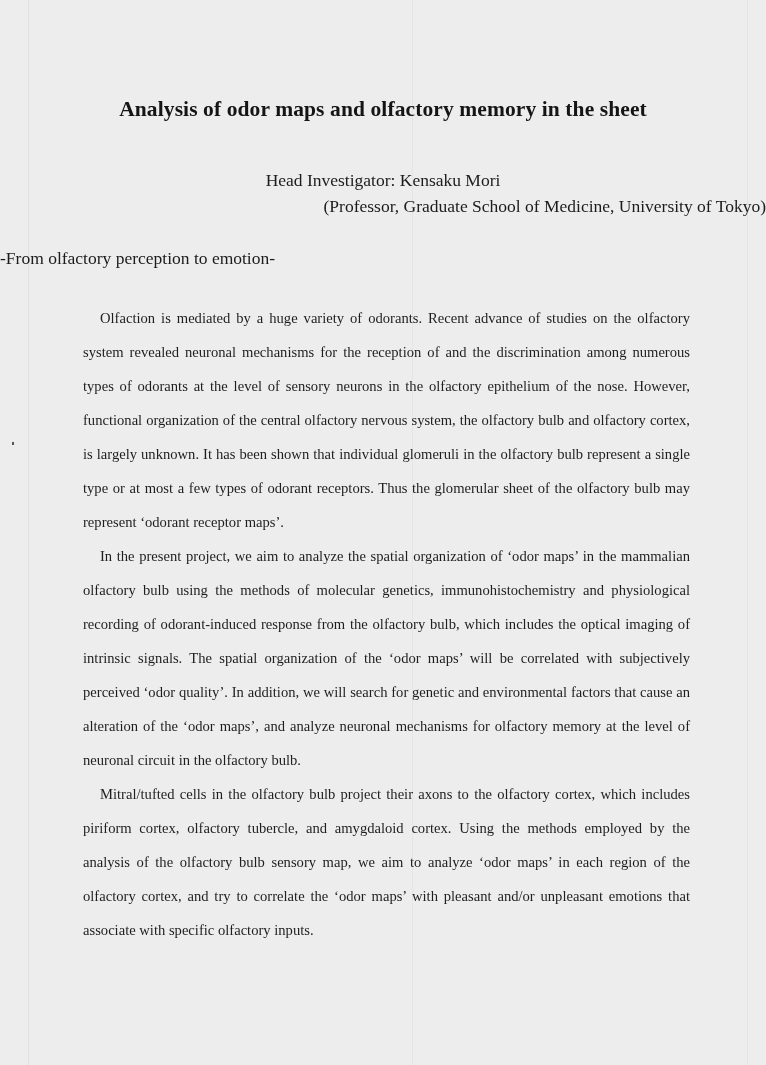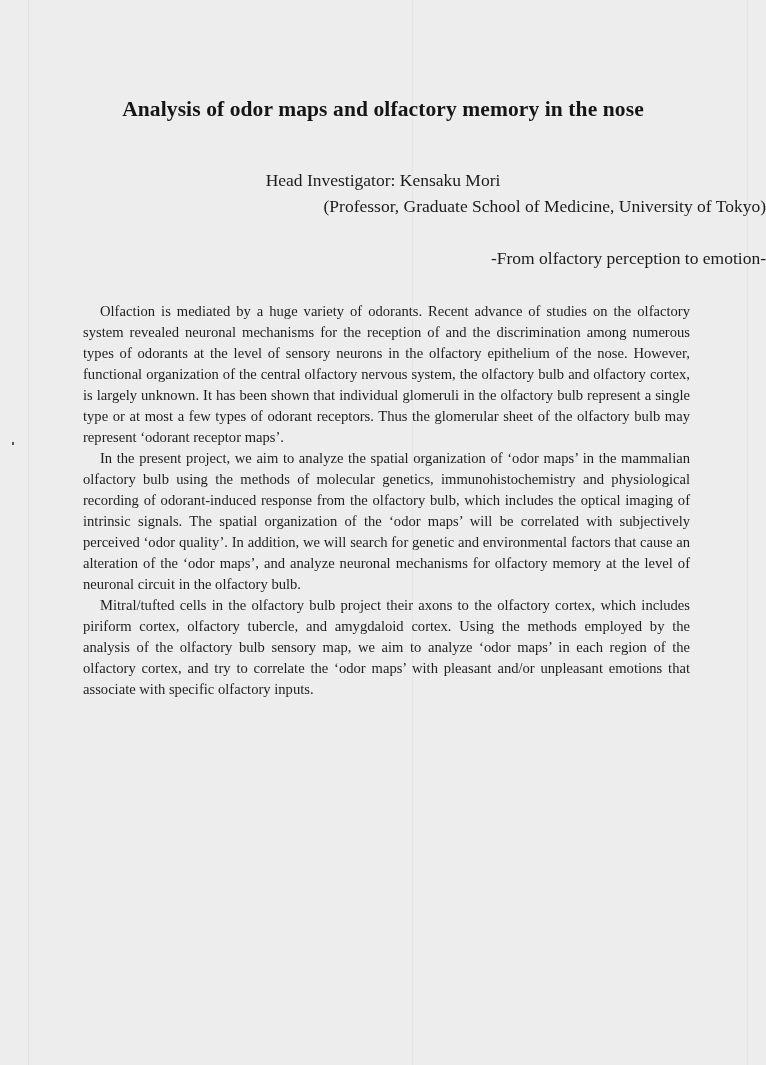--- a/index.html
+++ b/index.html
@@ -52,32 +52,32 @@
       color: #1c1c1c;
       margin: 0;
     }
     .inv-line1 { top: 170px; }
     .inv-line2 { top: 196px; text-align: right; }
     .subtitle {
       position: absolute;
       left: 0;
       width: 766px;
       top: 248px;
-      text-align: right;
+      text-align: left;
       font-size: 17.5px;
       color: #1c1c1c;
       margin: 0;
     }
     .body-text {
       position: absolute;
       left: 83px;
       top: 301px;
       width: 607px;
       font-size: 14.6px;
-      line-height: 21px;
+      line-height: 34px;
       text-align: justify;
       color: #1e1e1e;
     }
     .body-text p {
       margin: 0;
       text-indent: 17px;
     }
     .speck {
       position: absolute;
       width: 2px;
@@ -87,21 +87,21 @@
   </style>
 </head>
 <body>
 
 <div class="page">
   <div class="scan-line" style="left:28px;"></div>
   <div class="scan-line" style="left:412px;"></div>
   <div class="scan-line" style="left:747px;"></div>
   <div class="speck" style="left:12px; top:442px;"></div>
 
-  <h1 class="title">Analysis of odor maps and olfactory memory in the nose</h1>
+  <h1 class="title">Analysis of odor maps and olfactory memory in the sheet</h1>
 
   <p class="investigator inv-line1">Head Investigator: Kensaku Mori</p>
   <p class="investigator inv-line2">(Professor, Graduate School of Medicine, University of Tokyo)</p>
 
   <p class="subtitle">-From olfactory perception to emotion-</p>
 
   <div class="body-text">
     <p>Olfaction is mediated by a huge variety of odorants. Recent advance of studies on the olfactory system revealed neuronal mechanisms for the reception of and the discrimination among numerous types of odorants at the level of sensory neurons in the olfactory epithelium of the nose. However, functional organization of the central olfactory nervous system, the olfactory bulb and olfactory cortex, is largely unknown. It has been shown that individual glomeruli in the olfactory bulb represent a single type or at most a few types of odorant receptors. Thus the glomerular sheet of the olfactory bulb may represent ‘odorant receptor maps’.</p>
     <p>In the present project, we aim to analyze the spatial organization of ‘odor maps’ in the mammalian olfactory bulb using the methods of molecular genetics, immunohistochemistry and physiological recording of odorant-induced response from the olfactory bulb, which includes the optical imaging of intrinsic signals. The spatial organization of the ‘odor maps’ will be correlated with subjectively perceived ‘odor quality’. In addition, we will search for genetic and environmental factors that cause an alteration of the ‘odor maps’, and analyze neuronal mechanisms for olfactory memory at the level of neuronal circuit in the olfactory bulb.</p>
     <p>Mitral/tufted cells in the olfactory bulb project their axons to the olfactory cortex, which includes piriform cortex, olfactory tubercle, and amygdaloid cortex.  Using the methods employed by the analysis of the olfactory bulb sensory map, we aim to analyze ‘odor maps’ in each region of the olfactory cortex, and try to correlate the ‘odor maps’ with pleasant and/or unpleasant emotions that associate with specific olfactory inputs.</p>

